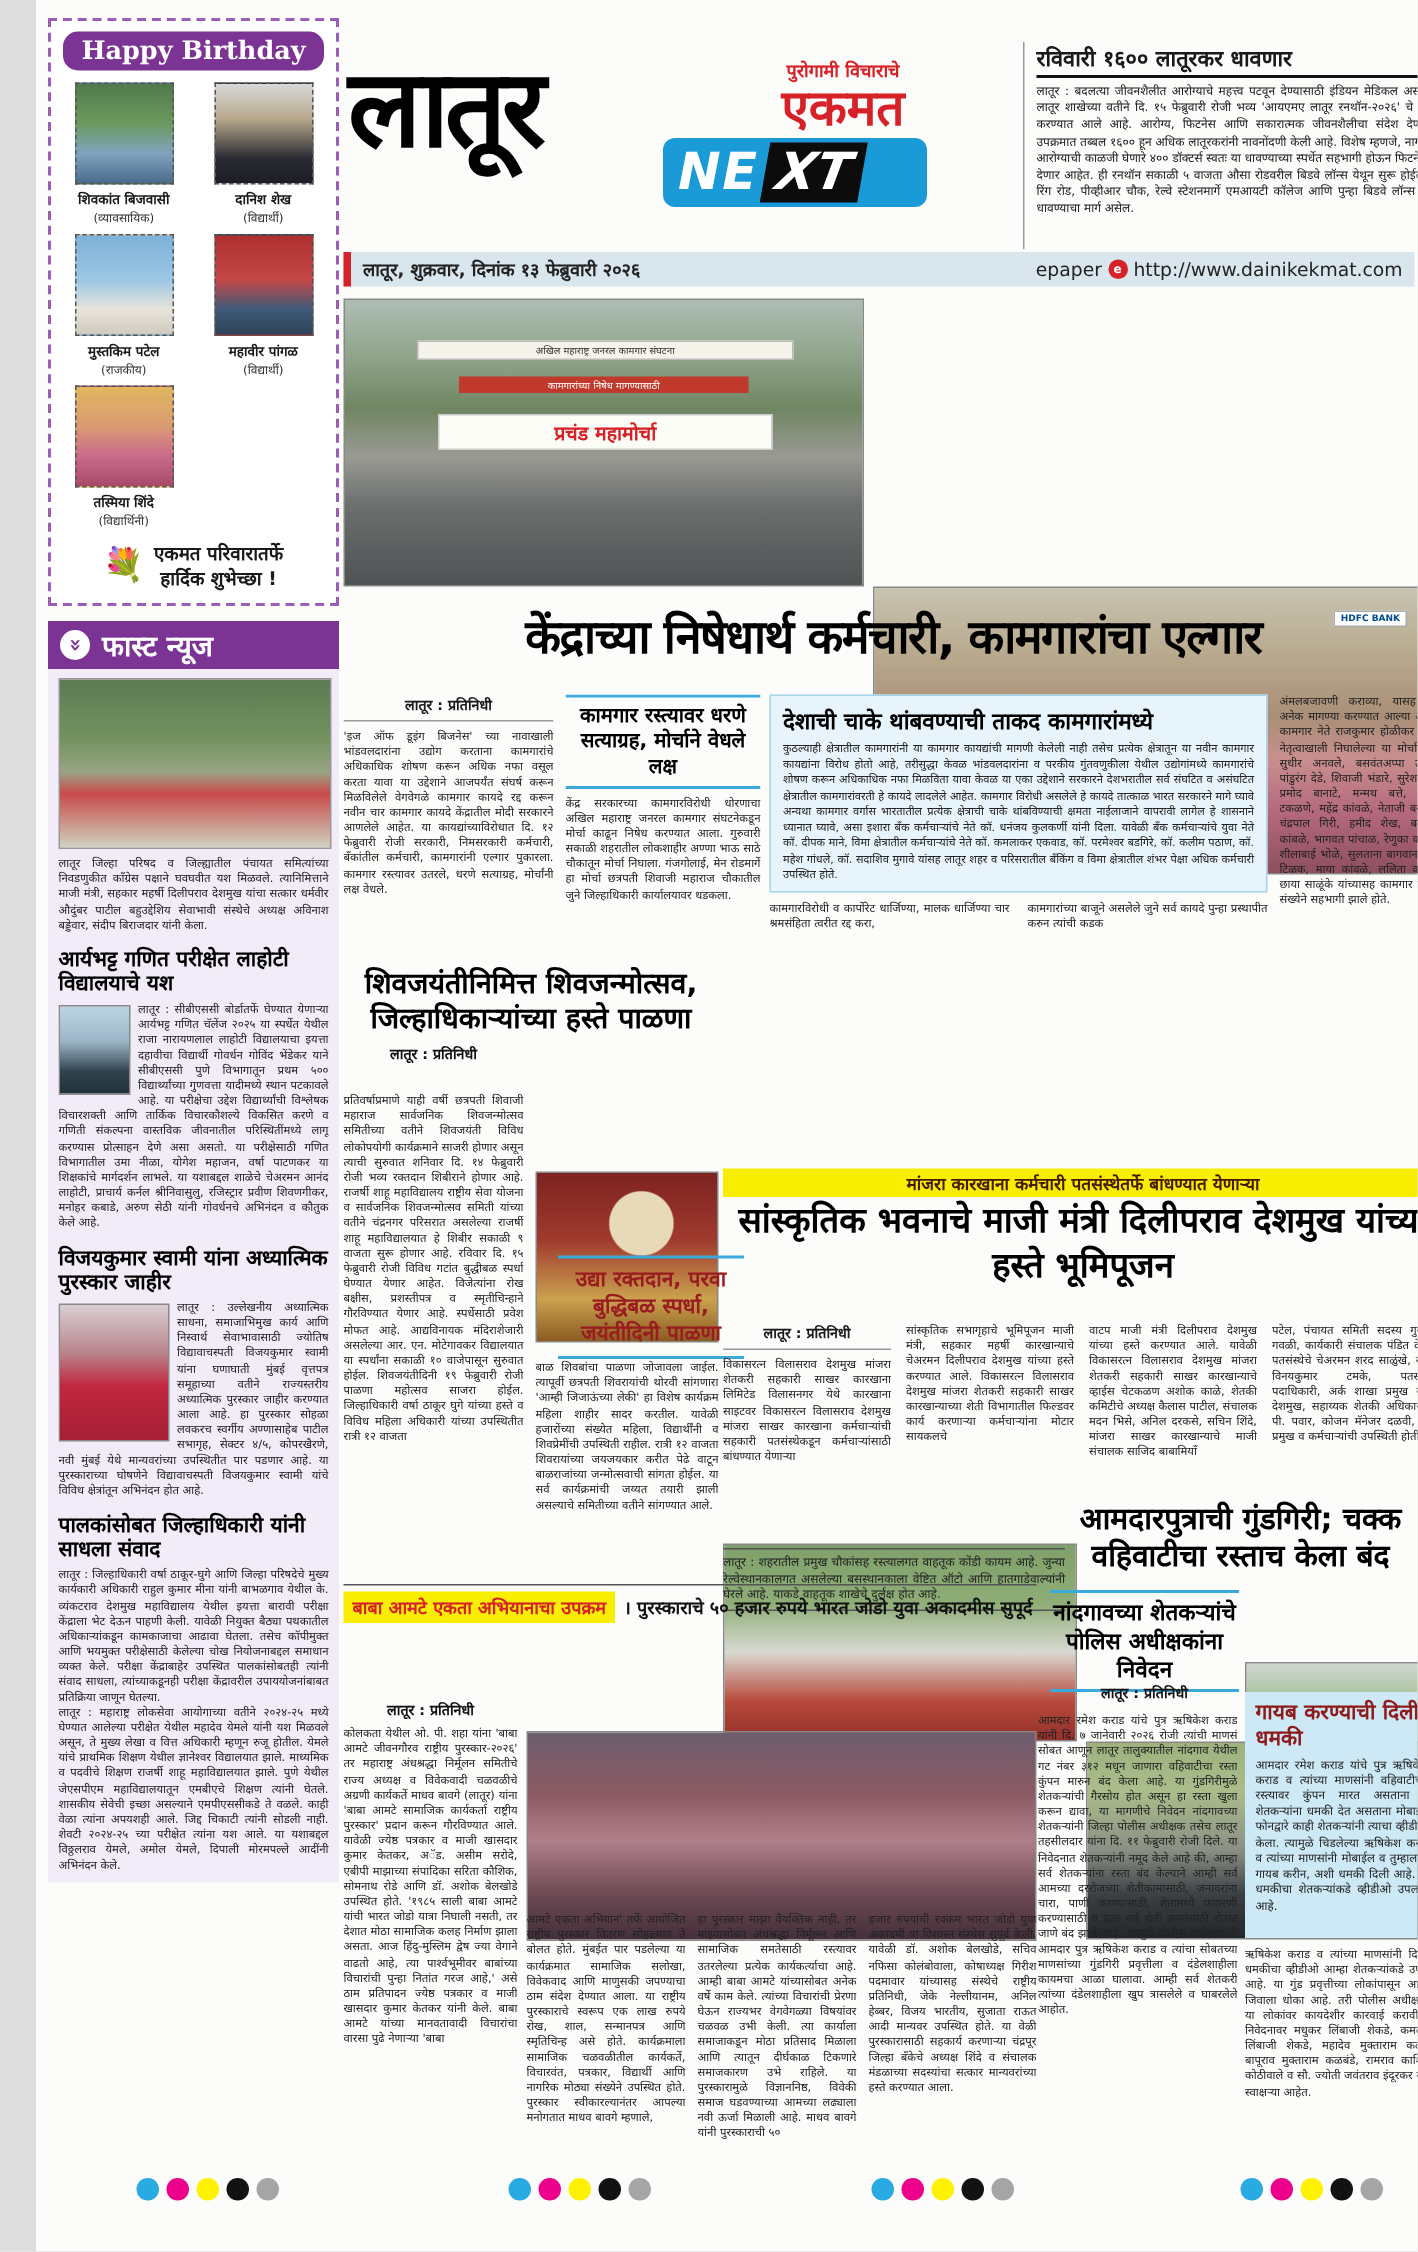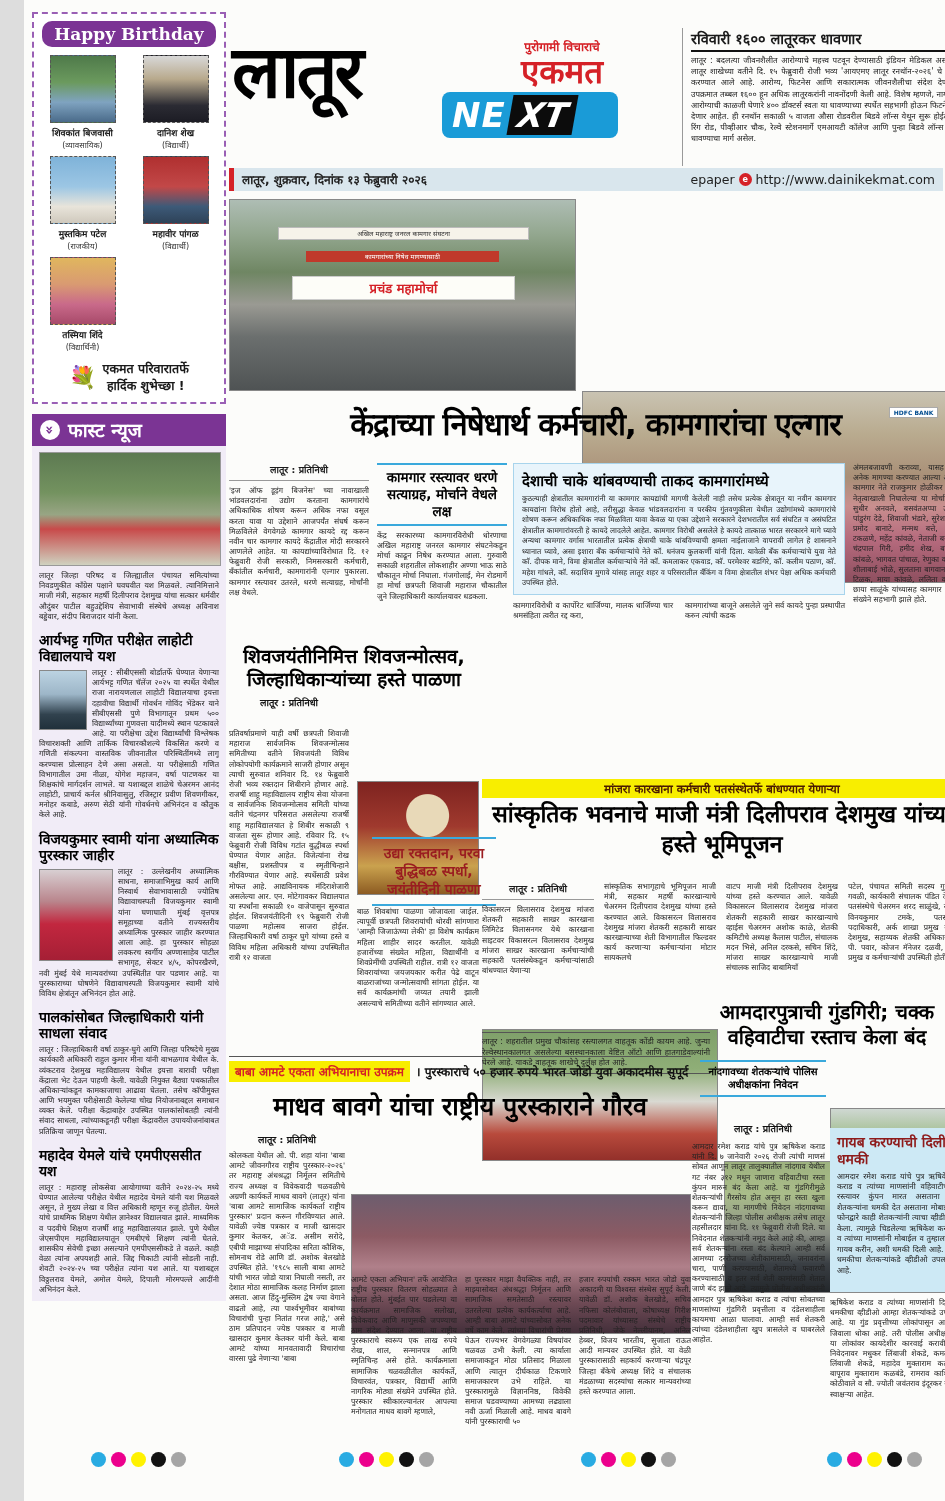--- a/index.html
+++ b/index.html
@@ -154,21 +154,20 @@
 
       <h3 class="fn-head">विजयकुमार स्वामी यांना अध्यात्मिक पुरस्कार जाहीर</h3>
       <div class="fn-item">
         <div class="fn-photo-s ph-swami"></div>
         <p class="body-text">लातूर : उल्लेखनीय अध्यात्मिक साधना, समाजाभिमुख कार्य आणि निस्वार्थ सेवाभावासाठी ज्योतिष विद्यावाचस्पती विजयकुमार स्वामी यांना घणाघाती मुंबई वृत्तपत्र समूहाच्या वतीने राज्यस्तरीय अध्यात्मिक पुरस्कार जाहीर करण्यात आला आहे. हा पुरस्कार सोहळा लवकरच स्वर्गीय अण्णासाहेब पाटील सभागृह, सेक्टर ४/५, कोपरखैरणे, नवी मुंबई येथे मान्यवरांच्या उपस्थितीत पार पडणार आहे. या पुरस्काराच्या घोषणेने विद्यावाचस्पती विजयकुमार स्वामी यांचे विविध क्षेत्रांतून अभिनंदन होत आहे.</p>
       </div>
 
       <h3 class="fn-head">पालकांसोबत जिल्हाधिकारी यांनी साधला संवाद</h3>
       <p class="body-text">लातूर : जिल्हाधिकारी वर्षा ठाकूर-घुगे आणि जिल्हा परिषदेचे मुख्य कार्यकारी अधिकारी राहुल कुमार मीना यांनी बाभळगाव येथील के. व्यंकटराव देशमुख महाविद्यालय येथील इयत्ता बारावी परीक्षा केंद्राला भेट देऊन पाहणी केली. यावेळी नियुक्त बैठ्या पथकातील अधिकाऱ्यांकडून कामकाजाचा आढावा घेतला. तसेच कॉपीमुक्त आणि भयमुक्त परीक्षेसाठी केलेल्या चोख नियोजनाबद्दल समाधान व्यक्त केले. परीक्षा केंद्राबाहेर उपस्थित पालकांसोबतही त्यांनी संवाद साधला, त्यांच्याकडूनही परीक्षा केंद्रावरील उपाययोजनांबाबत प्रतिक्रिया जाणून घेतल्या.</p>
 
-      <h3 class="fn-head">महादेव येमले यांचे एमपीएससीत यश</h3>
       <p class="body-text">लातूर : महाराष्ट्र लोकसेवा आयोगाच्या वतीने २०२४-२५ मध्ये घेण्यात आलेल्या परीक्षेत येथील महादेव येमले यांनी यश मिळवले असून, ते मुख्य लेखा व वित्त अधिकारी म्हणून रुजू होतील. येमले यांचे प्राथमिक शिक्षण येथील ज्ञानेश्वर विद्यालयात झाले. माध्यमिक व पदवीचे शिक्षण राजर्षी शाहू महाविद्यालयात झाले. पुणे येथील जेएसपीएम महाविद्यालयातून एमबीएचे शिक्षण त्यांनी घेतले. शासकीय सेवेची इच्छा असल्याने एमपीएससीकडे ते वळले. काही वेळा त्यांना अपयशही आले. जिद्द चिकाटी त्यांनी सोडली नाही. शेवटी २०२४-२५ च्या परीक्षेत त्यांना यश आले. या यशाबद्दल विठ्ठलराव येमले, अमोल येमले, दिपाली मोरमपल्ले आदींनी अभिनंदन केले.</p>
     </div>
   </aside>
 
   <div class="abs" style="left:208px;top:36px;">
     <span class="mast-title">लातूर</span>
   </div>
   <div class="abs" style="left:478px;top:38px;width:120px;">
     <div class="ekmat-tag">पुरोगामी विचाराचे</div>
     <div class="ekmat">एकमत</div>
@@ -236,43 +235,42 @@
     <p class="abs body-text" style="left:128px;top:262px;width:122px;height:128px;overflow:hidden;">बाळ शिवबांचा पाळणा जोजावला जाईल. त्यापूर्वी छत्रपती शिवरायांची थोरवी सांगणारा 'आम्ही जिजाऊंच्या लेकी' हा विशेष कार्यक्रम महिला शाहीर सादर करतील. यावेळी हजारोंच्या संख्येत महिला, विद्यार्थींनी व शिवप्रेमींची उपस्थिती राहील. रात्री १२ वाजता शिवरायांच्या जयजयकार करीत पेढे वाटून बाळराजांच्या जन्मोत्सवाची सांगता होईल. या सर्व कार्यक्रमांची जय्यत तयारी झाली असल्याचे समितीच्या वतीने सांगण्यात आले.</p>
   </div>
 
   <div class="abs" style="left:458px;top:800px;width:480px;height:228px;">
     <h2 class="sec-head" style="font-size:23px;line-height:1.3;">सांस्कृतिक भवनाचे माजी मंत्री दिलीपराव देशमुख यांच्या हस्ते भूमिपूजन</h2>
     <div class="abs" style="left:0;top:82px;width:112px;height:146px;overflow:hidden;">
       <div class="col-byline">लातूर : प्रतिनिधी</div>
       <p class="body-text">विकासरत्न विलासराव देशमुख मांजरा शेतकरी सहकारी साखर कारखाना लिमिटेड विलासनगर येथे कारखाना साइटवर विकासरत्न विलासराव देशमुख मांजरा साखर कारखाना कर्मचाऱ्यांची सहकारी पतसंस्थेकडून कर्मचाऱ्यांसाठी बांधण्यात येणाऱ्या</p>
     </div>
     <p class="abs body-text" style="left:122px;top:82px;width:112px;height:146px;overflow:hidden;">सांस्कृतिक सभागृहाचे भूमिपूजन माजी मंत्री, सहकार महर्षी कारखान्याचे चेअरमन दिलीपराव देशमुख यांच्या हस्ते करण्यात आले. विकासरत्न विलासराव देशमुख मांजरा शेतकरी सहकारी साखर कारखान्याच्या शेती विभागातील फिल्डवर कार्य करणाऱ्या कर्मचाऱ्यांना मोटार सायकलचे</p>
-    <p class="abs body-text" style="left:244px;top:82px;width:112px;height:146px;overflow:hidden;">वाटप माजी मंत्री दिलीपराव देशमुख यांच्या हस्ते करण्यात आले. यावेळी विकासरत्न विलासराव देशमुख मांजरा शेतकरी सहकारी साखर कारखान्याचे व्हाईस चेअरमन अशोक काळे, शेतकी कमिटीचे अध्यक्ष कैलास पाटील, संचालक मदन भिसे, अनिल दरकसे, सचिन शिंदे, मांजरा साखर कारखान्याचे माजी संचालक साजिद बाबामियाँ</p>
+    <p class="abs body-text" style="left:244px;top:82px;width:112px;height:146px;overflow:hidden;">वाटप माजी मंत्री दिलीपराव देशमुख यांच्या हस्ते करण्यात आले. यावेळी विकासरत्न विलासराव देशमुख मांजरा शेतकरी सहकारी साखर कारखान्याचे व्हाईस चेटकळण अशोक काळे, शेतकी कमिटीचे अध्यक्ष कैलास पाटील, संचालक मदन भिसे, अनिल दरकसे, सचिन शिंदे, मांजरा साखर कारखान्याचे माजी संचालक साजिद बाबामियाँ</p>
     <p class="abs body-text" style="left:366px;top:82px;width:112px;height:146px;overflow:hidden;">पटेल, पंचायत समिती सदस्य गुरुनाथ गवळी, कार्यकारी संचालक पंडित देसाई, पतसंस्थेचे चेअरमन शरद साळुंखे, सचिव विनयकुमार टमके, पतसंस्थेचे पदाधिकारी, अर्क शाखा प्रमुख योगेश देशमुख, सहाय्यक शेतकी अधिकारी ए. पी. पवार, कोजन मॅनेजर दळवी, खाते प्रमुख व कर्मचाऱ्यांची उपस्थिती होती.</p>
   </div>
 
   <p class="abs body-text rule-top rule-bot" style="left:458px;top:1032px;width:228px;font-size:8px;padding:4px 0;">लातूर : शहरातील प्रमुख चौकांसह रस्त्यालगत वाहतूक कोंडी कायम आहे. जुन्या रेल्वेस्थानकालगत असलेल्या बसस्थानकाला वेष्टित ऑटो आणि हातगाडेवाल्यांनी घेरले आहे. याकडे वाहतूक शाखेचे दुर्लक्ष होत आहे.</p>
 
   <div class="abs rule-top" style="left:205px;top:1056px;width:462px;height:428px;padding-top:4px;">
     <div class="strap">
       <span class="yellow">बाबा आमटे एकता अभियानाचा उपक्रम</span>
       <span class="black">। पुरस्काराचे ५० हजार रुपये भारत जोडो युवा अकादमीस सुपूर्द</span>
     </div>
-    <h2 class="sec-head" style="font-size:25px;margin-top:6px;white-space:nowrap;">माधव बावगे यांचा राष्ट्रीय पुरस्काराने गौरव</h2>
     <div class="abs byline" style="left:0;top:76px;width:116px;">लातूर : प्रतिनिधी</div>
     <p class="abs body-text" style="left:0;top:94px;width:116px;height:330px;overflow:hidden;">कोलकता येथील ओ. पी. शहा यांना 'बाबा आमटे जीवनगौरव राष्ट्रीय पुरस्कार-२०२६' तर महाराष्ट्र अंधश्रद्धा निर्मूलन समितीचे राज्य अध्यक्ष व विवेकवादी चळवळीचे अग्रणी कार्यकर्ते माधव बावगे (लातूर) यांना 'बाबा आमटे सामाजिक कार्यकर्ता राष्ट्रीय पुरस्कार' प्रदान करून गौरविण्यात आले. यावेळी ज्येष्ठ पत्रकार व माजी खासदार कुमार केतकर, अॅड. असीम सरोदे, एबीपी माझाच्या संपादिका सरिता कौशिक, सोमनाथ रोडे आणि डॉ. अशोक बेलखोडे उपस्थित होते. '१९८५ साली बाबा आमटे यांची भारत जोडो यात्रा निघाली नसती, तर देशात मोठा सामाजिक कलह निर्माण झाला असता. आज हिंदु-मुस्लिम द्वेष ज्या वेगाने वाढतो आहे, त्या पार्श्वभूमीवर बाबांच्या विचारांची पुन्हा नितांत गरज आहे,' असे ठाम प्रतिपादन ज्येष्ठ पत्रकार व माजी खासदार कुमार केतकर यांनी केले. बाबा आमटे यांच्या मानवतावादी विचारांचा वारसा पुढे नेणाऱ्या 'बाबा</p>
     <div class="abs photo ph-award" style="left:122px;top:72px;width:340px;height:140px;"></div>
     <p class="abs body-text" style="left:122px;top:218px;width:106px;height:206px;overflow:hidden;">आमटे एकता अभियान' तर्फे आयोजित राष्ट्रीय पुरस्कार वितरण सोहळ्यात ते बोलत होते. मुंबईत पार पडलेल्या या कार्यक्रमात सामाजिक सलोखा, विवेकवाद आणि माणुसकी जपण्याचा ठाम संदेश देण्यात आला. या राष्ट्रीय पुरस्काराचे स्वरूप एक लाख रुपये रोख, शाल, सन्मानपत्र आणि स्मृतिचिन्ह असे होते. कार्यक्रमाला सामाजिक चळवळीतील कार्यकर्ते, विचारवंत, पत्रकार, विद्यार्थी आणि नागरिक मोठ्या संख्येने उपस्थित होते. पुरस्कार स्वीकारल्यानंतर आपल्या मनोगतात माधव बावगे म्हणाले,</p>
     <p class="abs body-text" style="left:236px;top:218px;width:106px;height:206px;overflow:hidden;">हा पुरस्कार माझा वैयक्तिक नाही, तर माझ्यासोबत अंधश्रद्धा निर्मूलन आणि सामाजिक समतेसाठी रस्त्यावर उतरलेल्या प्रत्येक कार्यकर्त्याचा आहे. आम्ही बाबा आमटे यांच्यासोबत अनेक वर्षे काम केले. त्यांच्या विचारांची प्रेरणा घेऊन राज्यभर वेगवेगळ्या विषयांवर चळवळ उभी केली. त्या कार्याला समाजाकडून मोठा प्रतिसाद मिळाला आणि त्यातून दीर्घकाळ टिकणारे समाजकारण उभे राहिले. या पुरस्कारामुळे विज्ञाननिष्ठ, विवेकी समाज घडवण्याच्या आमच्या लढ्याला नवी ऊर्जा मिळाली आहे. माधव बावगे यांनी पुरस्काराची ५०</p>
     <p class="abs body-text" style="left:350px;top:218px;width:112px;height:206px;overflow:hidden;">हजार रुपयांची रक्कम भारत जोडो युवा अकादमी या विश्वस्त संस्थेस सुपूर्द केली. यावेळी डॉ. अशोक बेलखोडे, सचिव नफिसा कोलंबोवाला, कोषाध्यक्ष गिरीश पदमावार यांच्यासह संस्थेचे राष्ट्रीय प्रतिनिधी, जेके नेल्लीयानम, अनिल हेब्बर, विजय भारतीय, सुजाता राऊत आदी मान्यवर उपस्थित होते. या वेळी पुरस्कारासाठी सहकार्य करणाऱ्या चंद्रपूर जिल्हा बँकेचे अध्यक्ष शिंदे व संचालक मंडळाच्या सदस्यांचा सत्कार मान्यवरांच्या हस्ते करण्यात आला.</p>
   </div>
 
   <div class="abs" style="left:668px;top:1000px;width:270px;height:482px;">
     <h2 class="sec-head" style="font-size:20px;line-height:1.25;">आमदारपुत्राची गुंडगिरी; चक्क वहिवाटीचा रस्ताच केला बंद</h2>
-    <div class="abs subhead-blue" style="left:8px;top:60px;width:126px;box-sizing:border-box;font-size:10px;">नांदगावच्या शेतकऱ्यांचे पोलिस अधीक्षकांना निवेदन</div>
+    <div class="abs subhead-blue" style="left:8px;top:60px;width:126px;box-sizing:border-box;font-size:15px;">नांदगावच्या शेतकऱ्यांचे पोलिस अधीक्षकांना निवेदन</div>
     <div class="abs byline" style="left:8px;top:122px;width:126px;">लातूर : प्रतिनिधी</div>
     <p class="abs body-text" style="left:0;top:142px;width:133px;height:338px;overflow:hidden;">आमदार रमेश कराड यांचे पुत्र ऋषिकेश कराड यांनी दि. ७ जानेवारी २०२६ रोजी त्यांची माणसं सोबत आणून लातूर तालुक्यातील नांदगाव येथील गट नंबर ३१२ मधून जाणारा वहिवाटीचा रस्ता कुंपन मारुन बंद केला आहे. या गुंडगिरीमुळे शेतकऱ्यांची गैरसोय होत असून हा रस्ता खुला करून द्यावा, या मागणीचे निवेदन नांदगावच्या शेतकऱ्यांनी जिल्हा पोलीस अधीक्षक तसेच लातूर तहसीलदार यांना दि. ११ फेब्रुवारी रोजी दिले. या निवेदनात शेतकऱ्यांनी नमूद केले आहे की, आम्हा सर्व शेतकऱ्यांना रस्ता बंद केल्याने आम्ही सर्व आमच्या दररोजच्या शेतीकामासाठी, जनावरांना चारा, पाणी करण्यासाठी, शेतामध्ये फवारणी करण्यासाठी व इतर सर्व शेती कामांसाठी शेतात जाणे बंद झाले आहे. त्यामुळे पोलीस अधीक्षकांनी आमदार पुत्र ऋषिकेश कराड व त्यांचा सोबतच्या माणसांच्या गुंडगिरी प्रवृत्तीला व दंडेलशाहीला कायमचा आळा घालावा. आम्ही सर्व शेतकरी त्यांच्या दंडेलशाहीला खुप त्रासलेले व घाबरलेले आहोत.</p>
     <div class="abs photo ph-farmers" style="left:138px;top:58px;width:128px;height:66px;"></div>
     <div class="abs lt-blue-box" style="left:138px;top:128px;width:130px;height:164px;overflow:hidden;">
       <h4>गायब करण्याची दिली धमकी</h4>
       <p class="body-text">आमदार रमेश कराड यांचे पुत्र ऋषिकेश कराड व त्यांच्या माणसांनी वहिवाटीच्या रस्त्यावर कुंपन मारत असताना व शेतकऱ्यांना धमकी देत असताना मोबाईल फोनद्वारे काही शेतकऱ्यांनी त्याचा व्हीडीओ केला. त्यामुळे चिडलेल्या ऋषिकेश कराड व त्यांच्या माणसांनी मोबाईल व तुम्हालाही गायब करीन, अशी धमकी दिली आहे. या धमकीचा शेतकऱ्यांकडे व्हीडीओ उपलब्ध आहे.</p>
     </div>
     <p class="abs body-text" style="left:138px;top:298px;width:130px;height:182px;overflow:hidden;">ऋषिकेश कराड व त्यांच्या माणसांनी दिलेल्या धमकीचा व्हीडीओ आम्हा शेतकऱ्यांकडे उपलब्ध आहे. या गुंड प्रवृत्तीच्या लोकांपासून आमच्या जिवाला धोका आहे. तरी पोलीस अधीक्षकांनी या लोकांवर कायदेशीर कारवाई करावी. या निवेदनावर मधुकर लिंबाजी शेकडे, कमलाकर लिंबाजी शेकडे, महादेव मुक्ताराम कळबंडे, बापूराव मुक्ताराम कळबंडे, रामराव काशिनाथ कोठीवाले व सौ. ज्योती जवंतराव इंदूरकर यांच्या स्वाक्षऱ्या आहेत.</p>
   </div>
 

